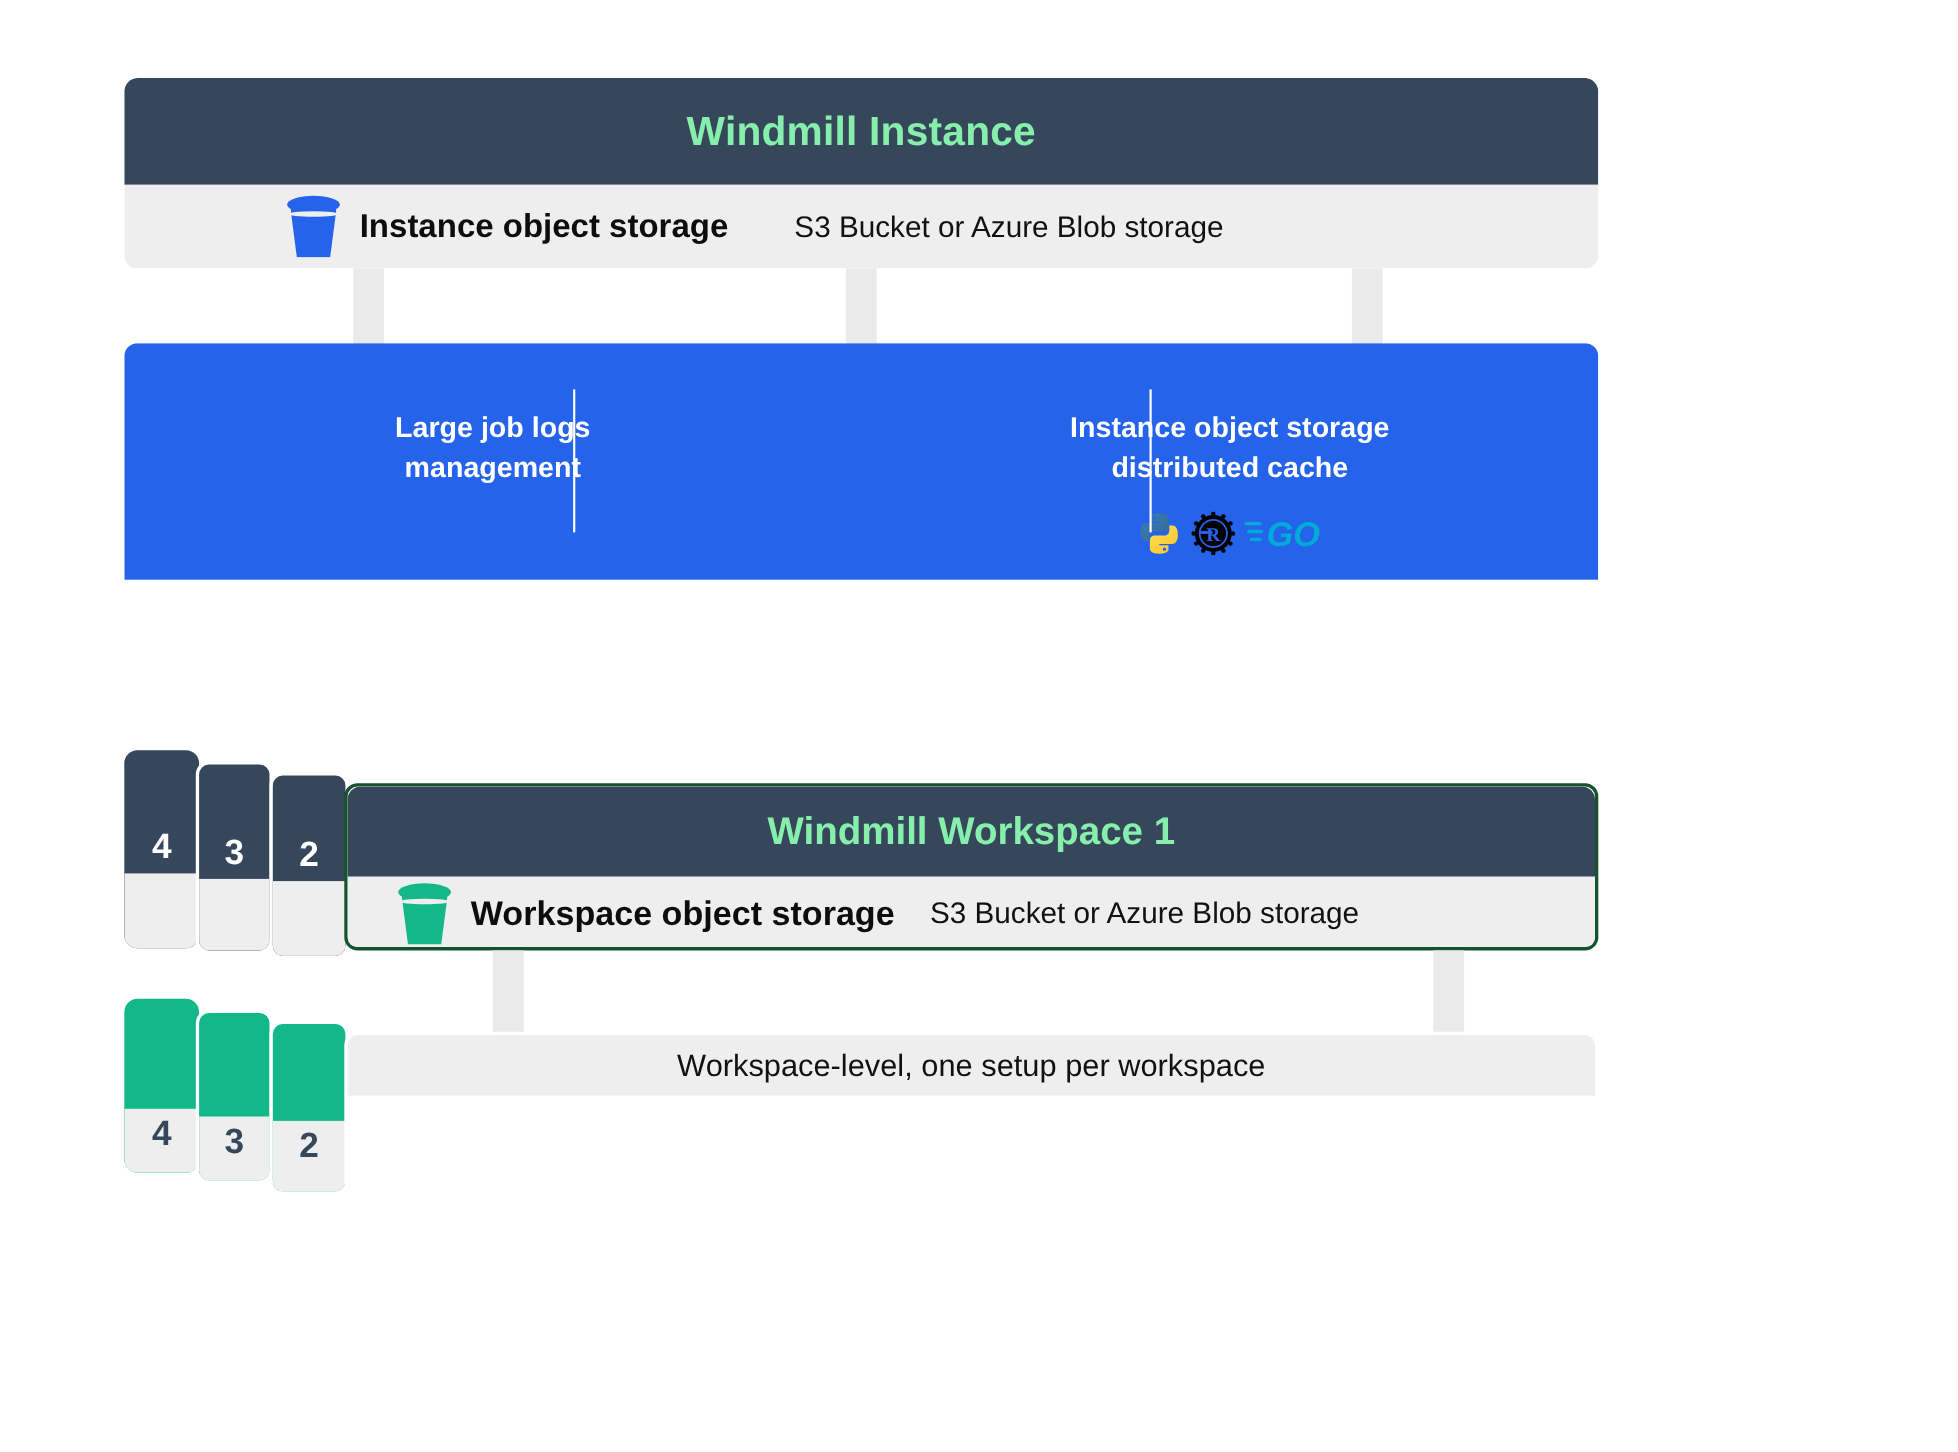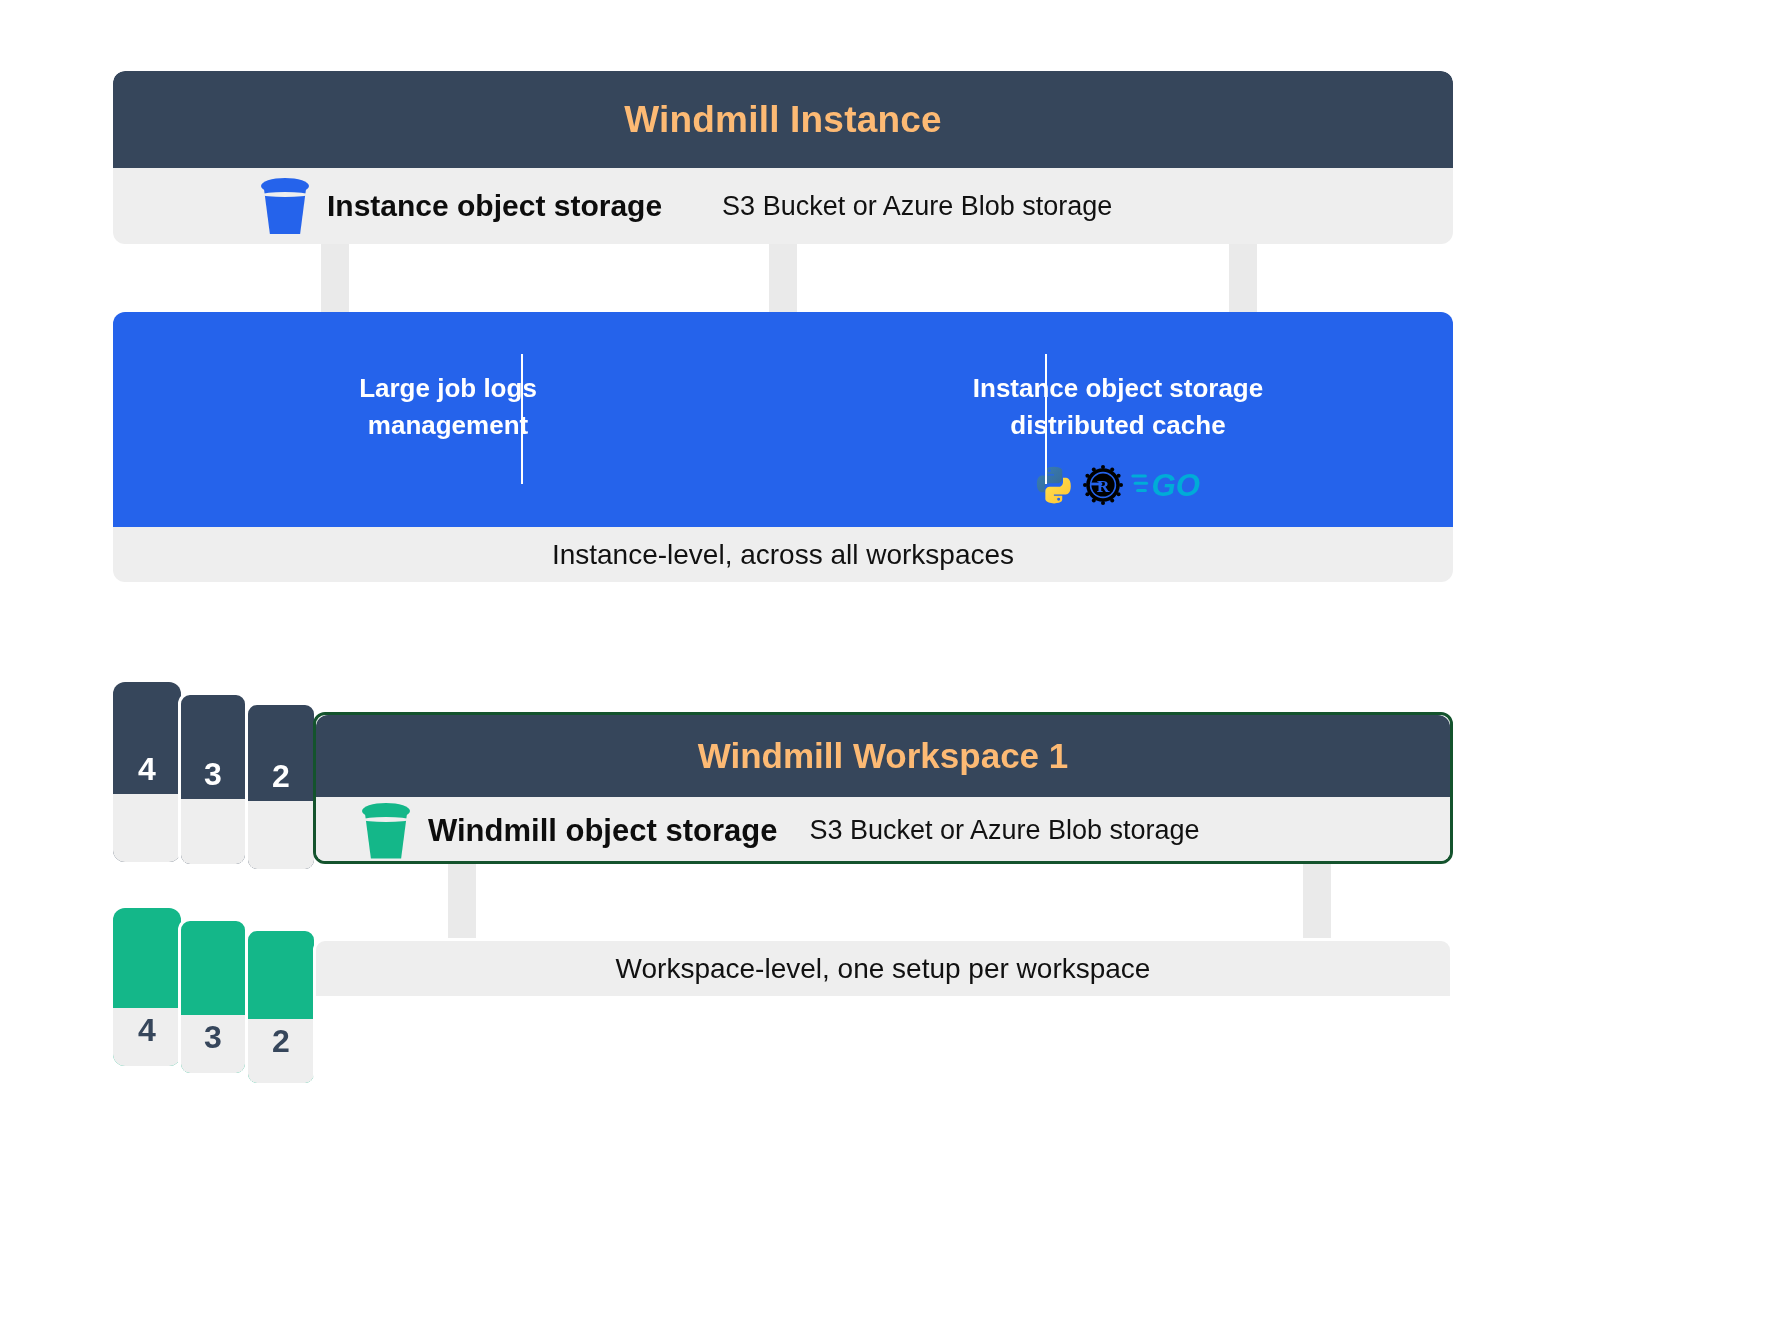--- a/index.html
+++ b/index.html
@@ -14,21 +14,21 @@
   #stage {
     position: relative;
     width: 1780px;
     height: 1320px;
     background: #ffffff;
   }
 
   
   .hdr-dark {
     background: #36465b;
-    color: #fdba74;
+    color: #86efac;
     display: flex;
     align-items: center;
     justify-content: center;
     font-weight: bold;
     border-radius: 12px 12px 0 0;
   }
   .strip-grey {
     background: #eeeeee;
     color: #111111;
     display: flex;
@@ -364,21 +364,20 @@
             <text x="34" y="48" font-family="'Liberation Sans', sans-serif" font-size="52" font-weight="bold" font-style="italic" fill="#00ACD7">GO</text>
           </svg>
 
         </div>
       </div>
 
 
       <div class="divider" id="divider-1"></div>
       <div class="divider" id="divider-2"></div>
     </div>
-    <div id="feature-footnote">Instance-level, across all workspaces</div>
   </div>
 
   <div class="stack-tab" id="ws-tab-4">
     <div class="tab-top">4</div>
     <div class="tab-bot"></div>
   </div>
   <div class="stack-tab" id="ws-tab-3">
     <div class="tab-top">3</div>
     <div class="tab-bot"></div>
   </div>
@@ -388,21 +387,21 @@
   </div>
 
   <div id="workspace-card">
     <div id="workspace-title" class="hdr-dark">Windmill Workspace 1</div>
     <div id="workspace-storage-row" class="strip-grey">
       <span class="bucket green">
         <span class="lip"></span>
           <span class="body"></span>
           <span class="gap"></span>
       </span>
-      <span id="ws-storage-label">Windmill object storage</span>
+      <span id="ws-storage-label">Workspace object storage</span>
       <span id="ws-storage-sub">S3 Bucket or Azure Blob storage</span>
     </div>
   </div>
 
   <div class="arrow-down" style="left:448px; top:864px; height:100px;">
     <span class="head"></span>
   </div>
   <div class="arrow-down" style="left:1303px; top:864px; height:100px;">
     <span class="head"></span>
   </div>

